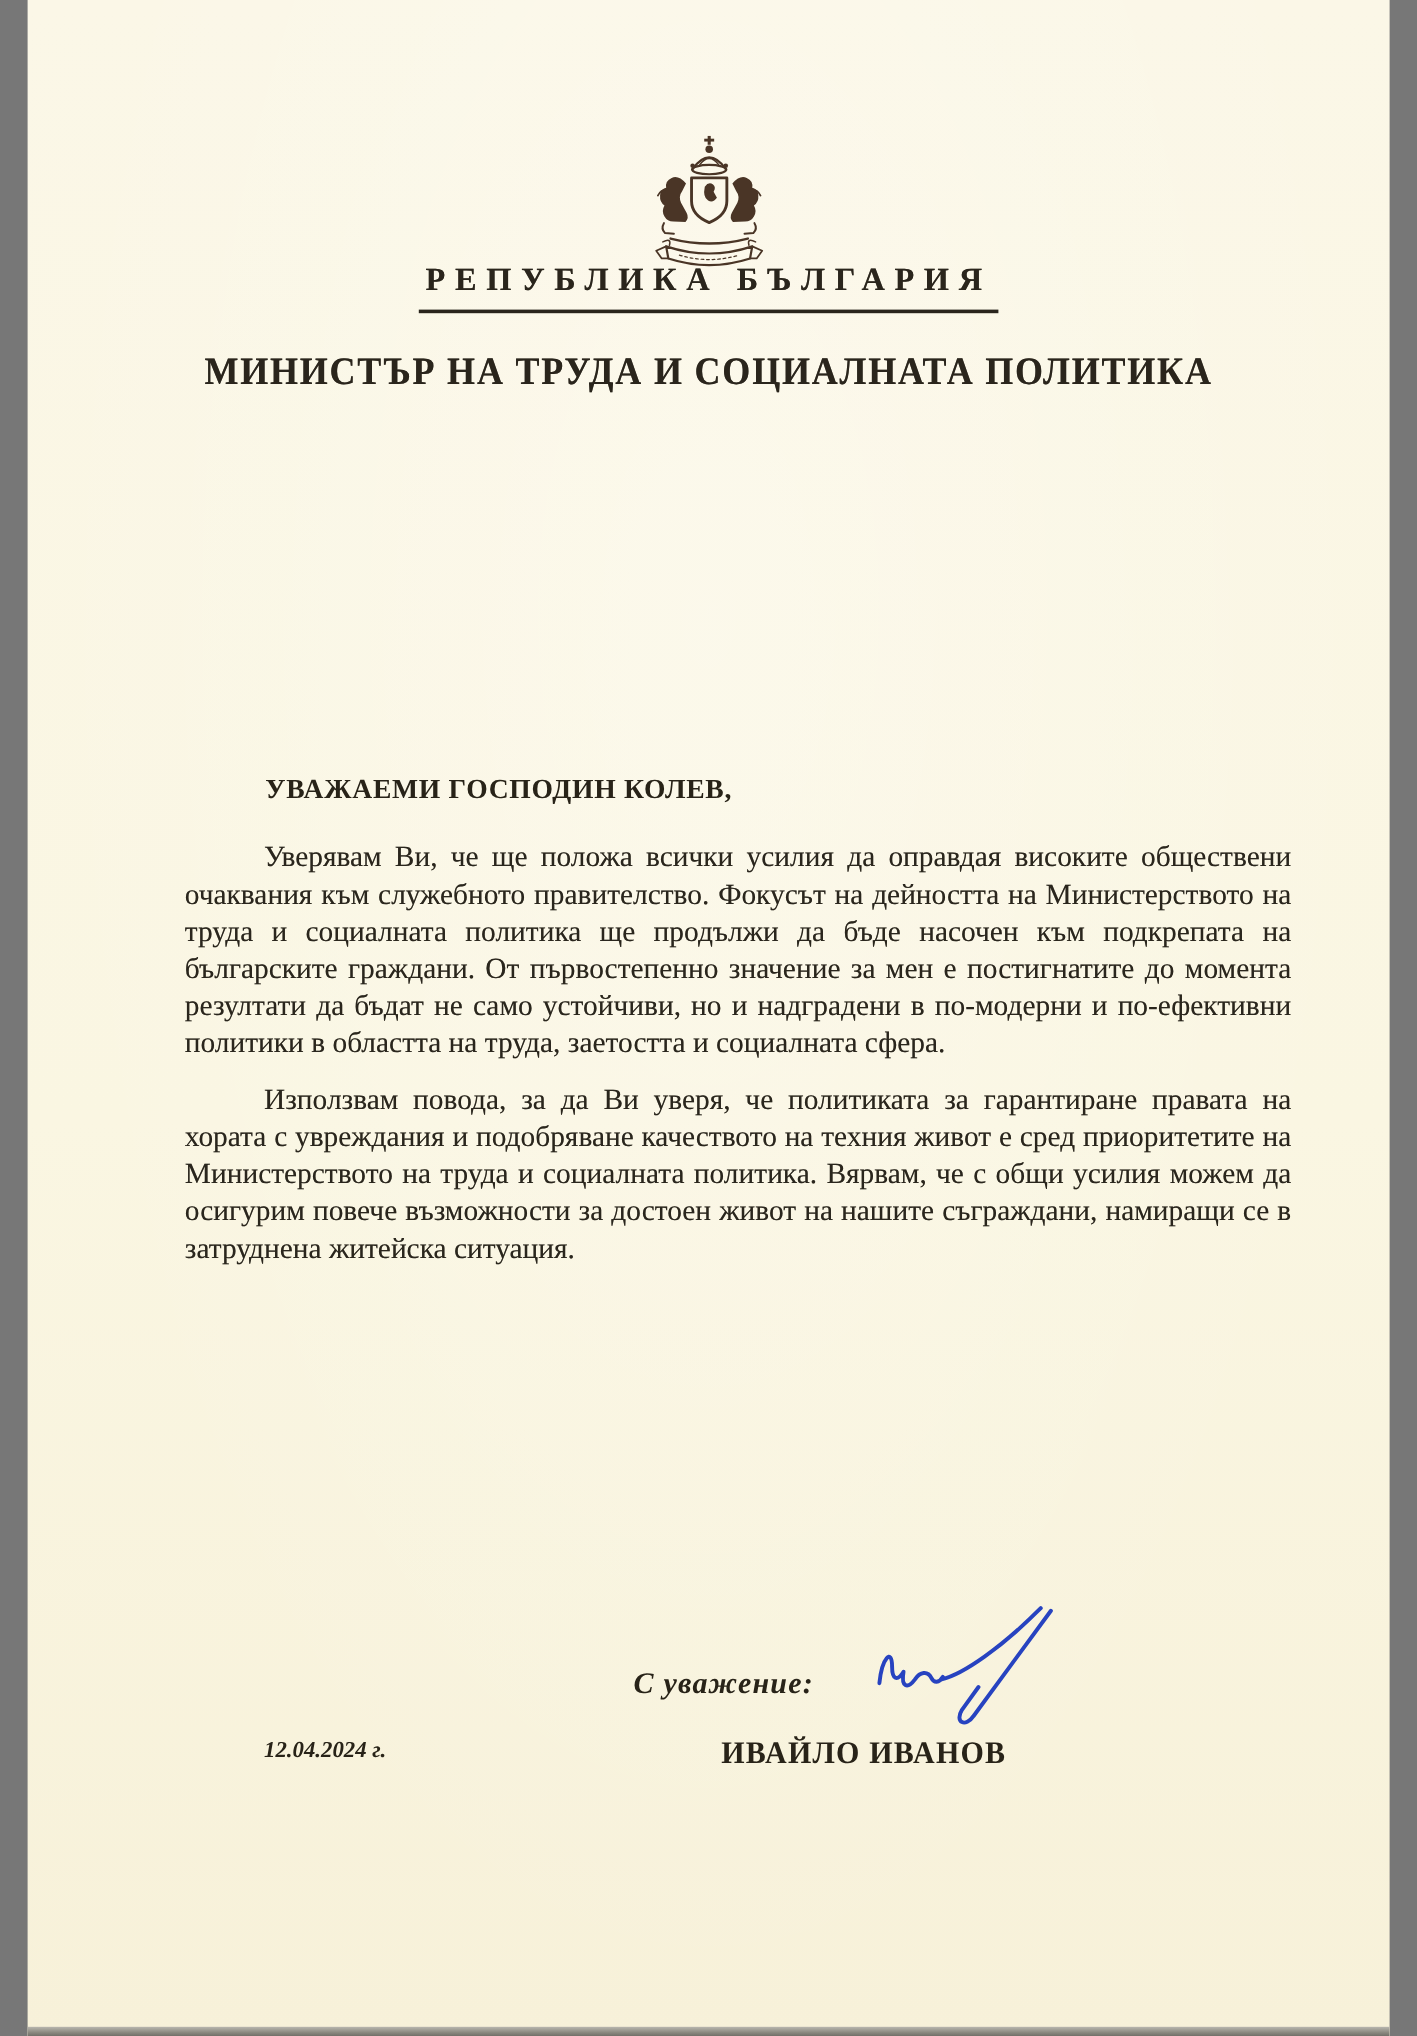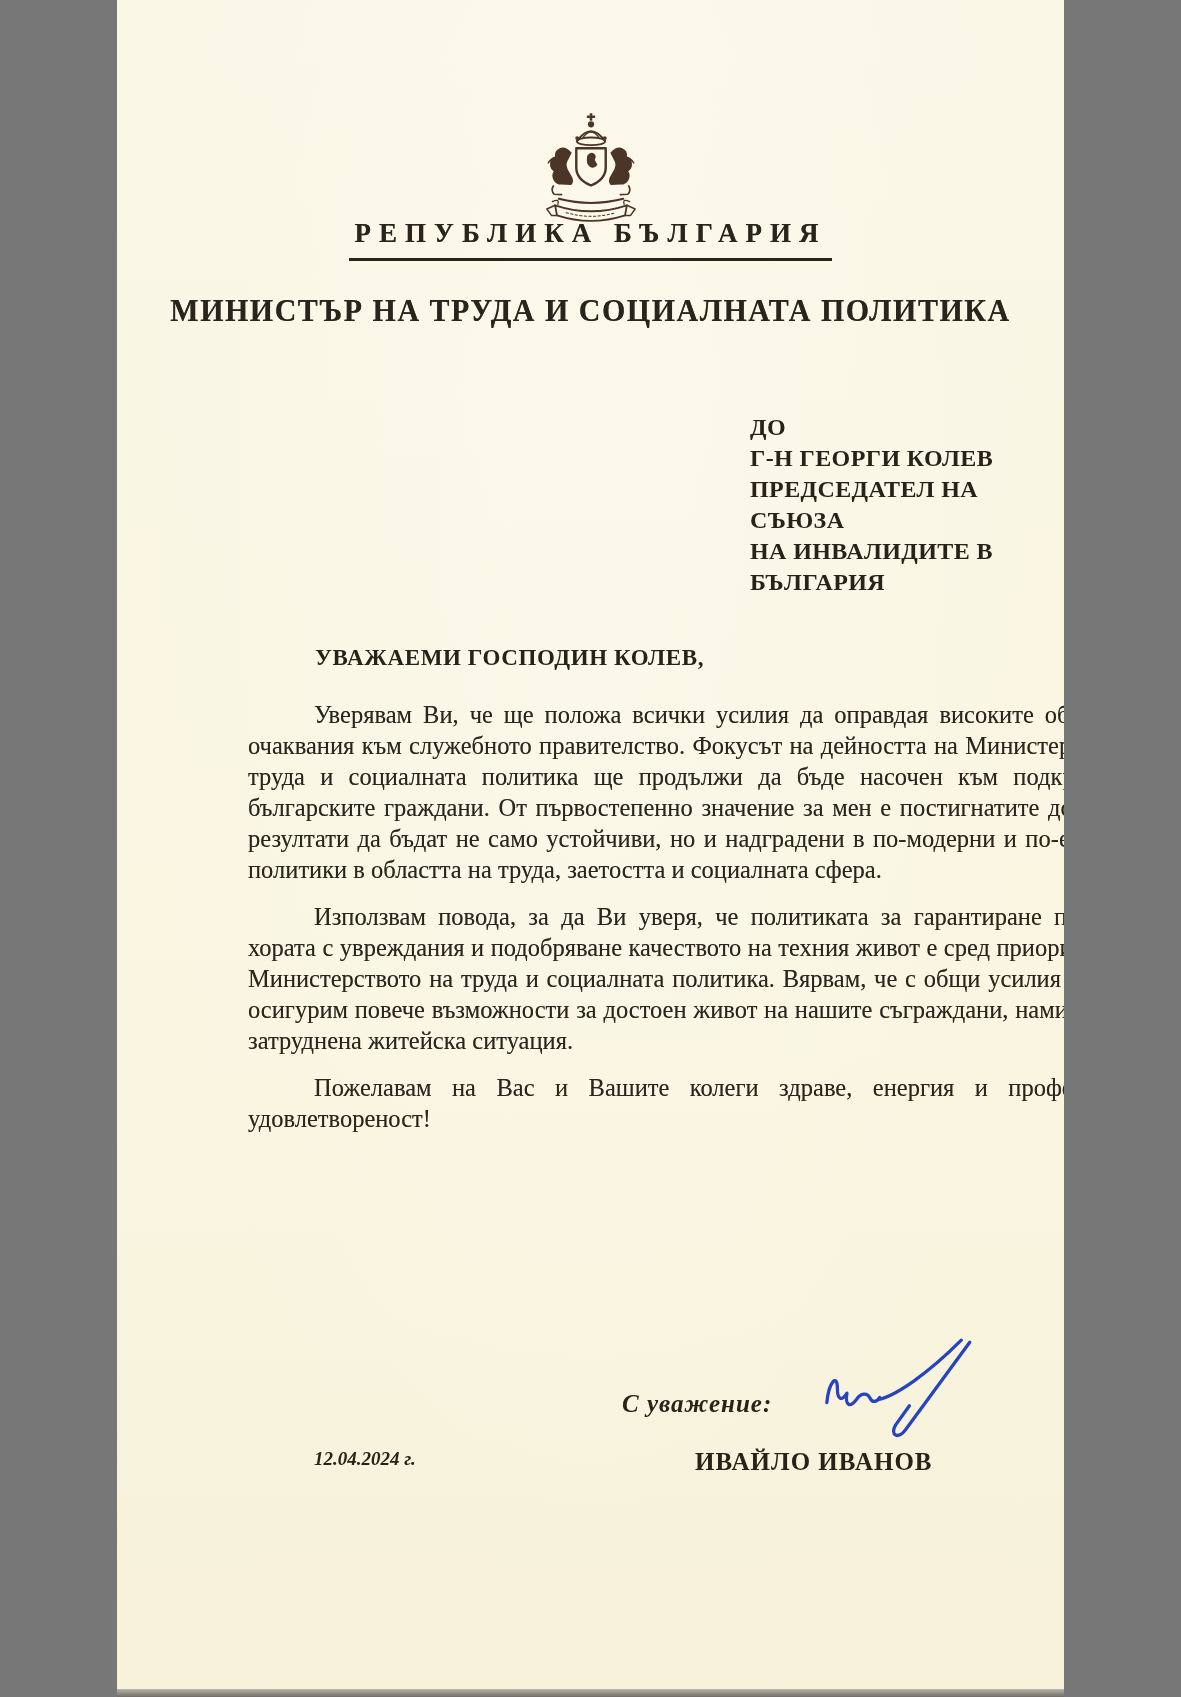--- a/index.html
+++ b/index.html
@@ -1,18 +1,18 @@
 <!DOCTYPE html>
 <html><head>
 <meta charset="utf-8">
 <style>
   html,body{margin:0;padding:0;background:#777;}
   .page{
     position:relative;
-    width:947px;height:1697px;
+    width:1135px;height:1697px;
     margin:0 auto;
     background:
       radial-gradient(ellipse at 50% 30%, rgba(255,255,255,0.25), rgba(0,0,0,0) 70%),
       linear-gradient(180deg,#fbf7e7 0%, #faf6e2 55%, #f7f1d9 100%);
     font-family:"Liberation Serif","DejaVu Serif",serif;
     color:#26221a;
     overflow:hidden;
   }
   .scan-edge-bottom{
     position:absolute;left:0;bottom:0;width:100%;height:8px;
@@ -117,33 +117,26 @@
       </g>
     </svg>
   </div>
 
   <div class="country-title">
     <span>РЕПУБЛИКА БЪЛГАРИЯ</span>
   </div>
 
   <div class="ministry-title">МИНИСТЪР НА ТРУДА И СОЦИАЛНАТА ПОЛИТИКА</div>
 
-  <div class="recipient">
-    <div>ДО</div>
-    <div>Г-Н ГЕОРГИ КОЛЕВ</div>
-    <div>ПРЕДСЕДАТЕЛ НА СЪЮЗА</div>
-    <div>НА ИНВАЛИДИТЕ В БЪЛГАРИЯ</div>
-  </div>
 
   <div class="salutation">УВАЖАЕМИ ГОСПОДИН КОЛЕВ,</div>
 
   <div class="body-text">
     <p>Уверявам Ви, че ще положа всички усилия да оправдая високите обществени очаквания към служебното правителство. Фокусът на дейността на Министерството на труда и социалната политика ще продължи да бъде насочен към подкрепата на българските граждани. От първостепенно значение за мен е постигнатите до момента резултати да бъдат не само устойчиви, но и надградени в по-модерни и по-ефективни политики в областта на труда, заетостта и социалната сфера.</p>
     <p>Използвам повода, за да Ви уверя, че политиката за гарантиране правата на хората с увреждания и подобряване качеството на техния живот е сред приоритетите на Министерството на труда и социалната политика. Вярвам, че с общи усилия можем да осигурим повече възможности за достоен живот на нашите съграждани, намиращи се в затруднена житейска ситуация.</p>
-    <p>Пожелавам на Вас и Вашите колеги здраве, енергия и професионална удовлетвореност!</p>
   </div>
 
   <div class="valediction">С уважение:</div>
 
   <div class="signature">
     <svg viewBox="0 0 170 110" width="180" height="118" aria-hidden="true">
       <g fill="none" stroke="#2743c0" stroke-width="3.1" stroke-linecap="round" stroke-linejoin="round">
         <path d="M14 66 C16 46 24 38 24 53 C24 63 28 65 33 57 C31 69 36 71 42 63 C46 57 52 56 55 62 C57 66 61 66 64 61"></path>
         <path d="M63 63 C80 59 110 38 141 7"></path>
         <path d="M149 9 L88 92 C82 101 73 97 79 87 L92 69"></path>

